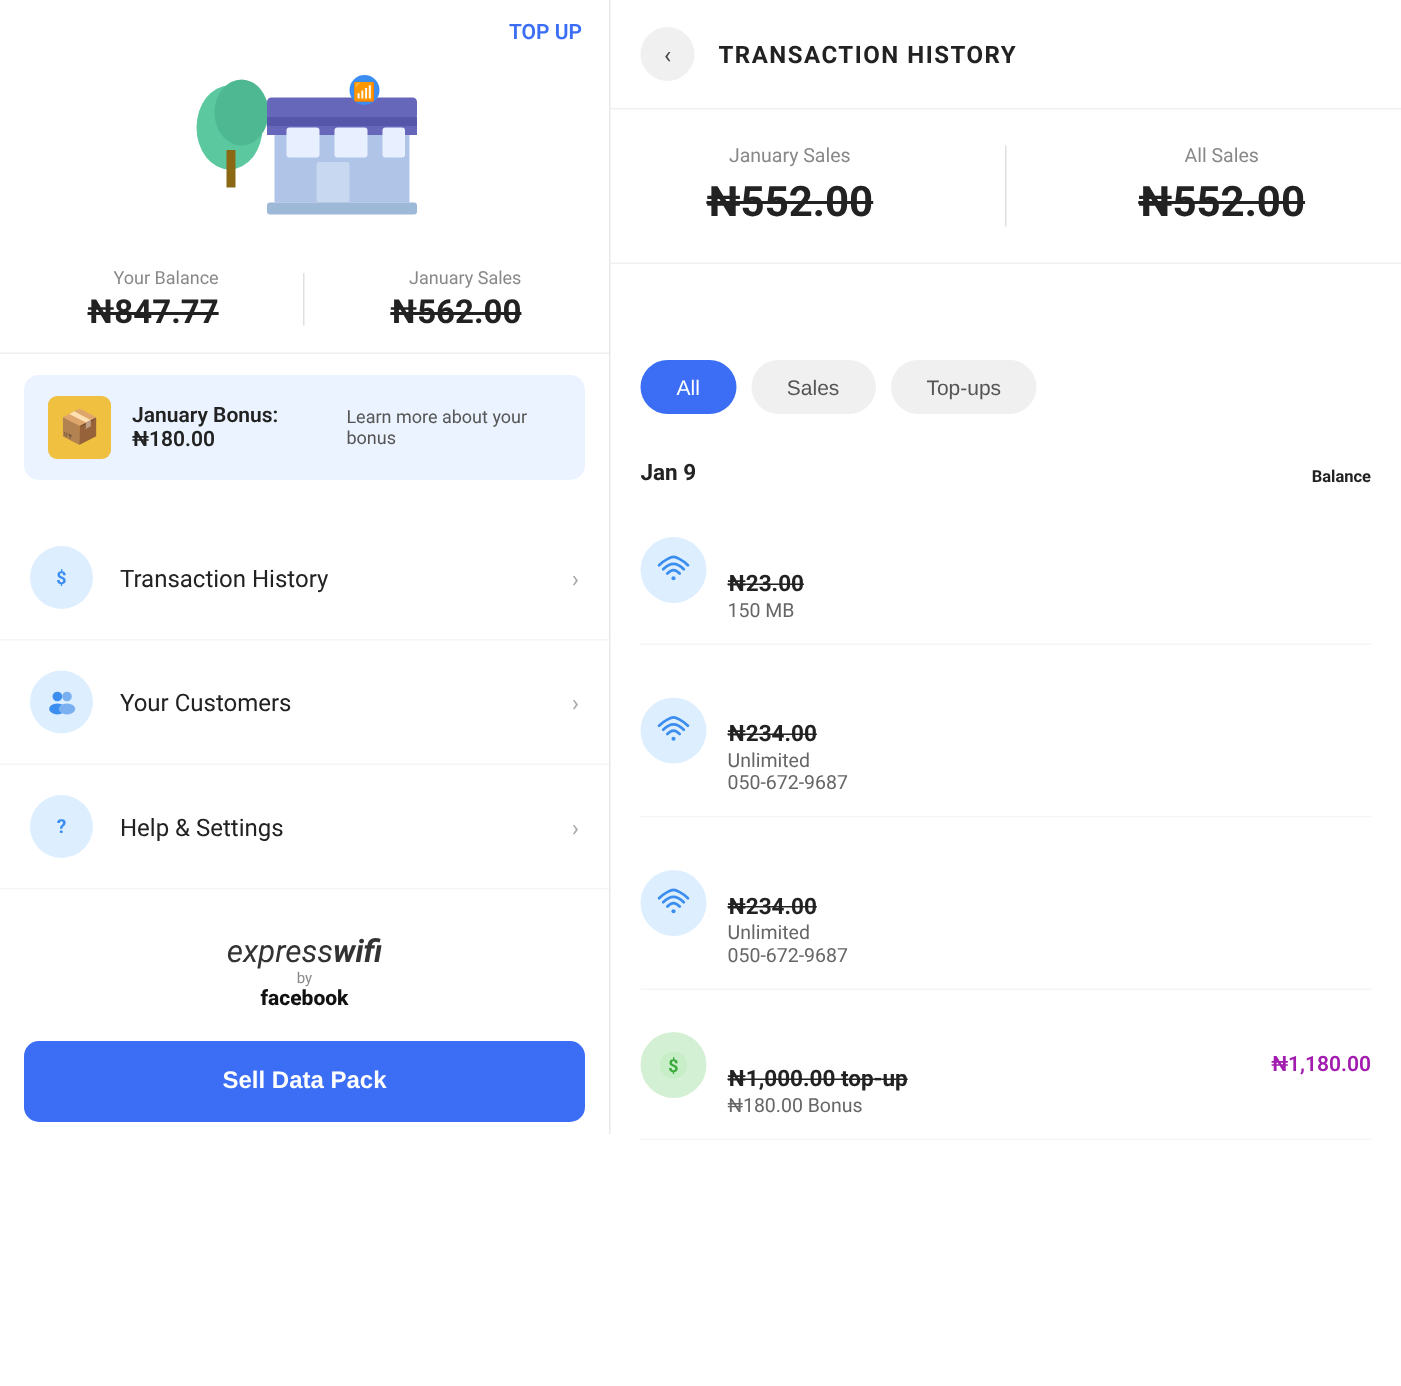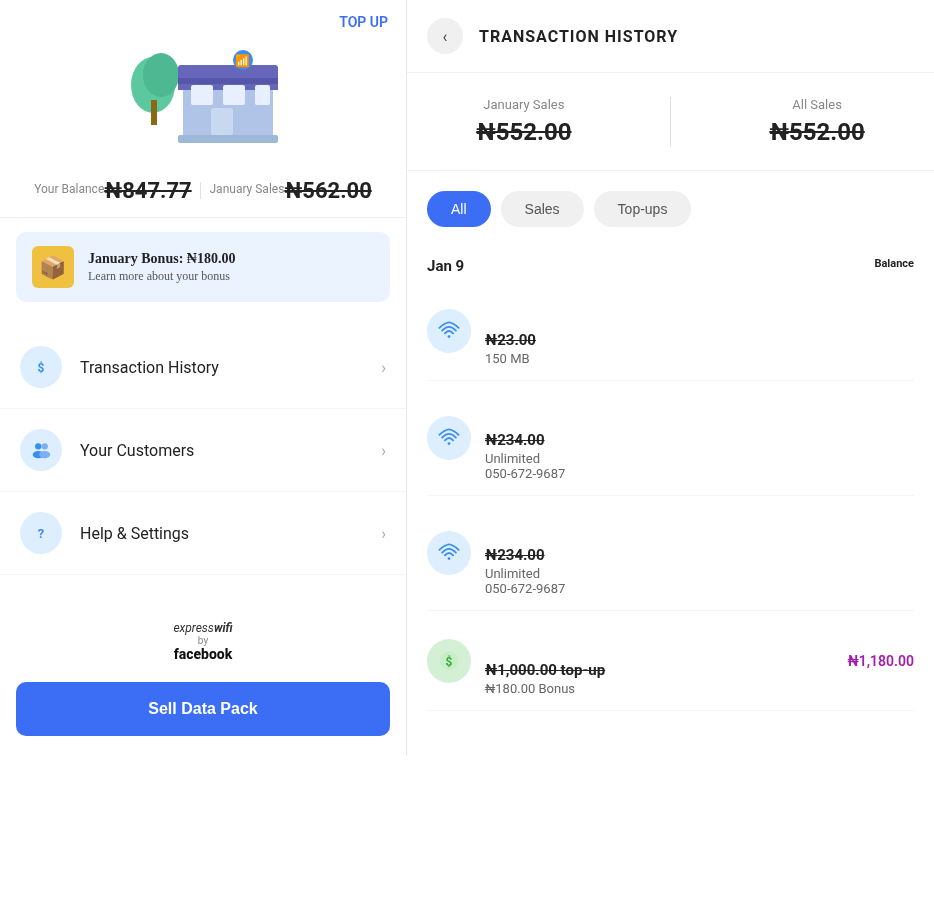--- a/index.html
+++ b/index.html
@@ -48,22 +48,22 @@
     
     .balance-section {
       display: flex;
       justify-content: space-around;
       padding: 10px 30px 14px;
       border-bottom: 1px solid #f0f0f0;
     }
 
     .balance-item {
       display: flex;
-      flex-direction: row;
-      align-items: center;
+      flex-direction: column;
+      align-items: flex-end;
     }
 
     .balance-label {
       font-size: 12px;
       color: #888;
       margin-bottom: 4px;
     }
 
     .balance-value {
       font-size: 22px;
@@ -95,22 +95,21 @@
       border-radius: 6px;
       display: flex;
       align-items: center;
       justify-content: center;
       flex-shrink: 0;
       font-size: 22px;
     }
 
     .bonus-text {
       display: flex;
-      flex-direction: column;
-      font-family: Liberation Serif, serif;
+      flex-direction: row;
     }
 
     .bonus-title {
       font-size: 14px;
       font-weight: 600;
       color: #222;
     }
 
     .bonus-sub {
       font-size: 12px;
@@ -229,21 +228,21 @@
       align-items: center;
     }
 
     .sales-label {
       font-size: 13px;
       color: #888;
       margin-bottom: 6px;
     }
 
     .sales-value {
-      font-size: 24px;
+      font-size: 28px;
       font-weight: 700;
       color: #222;
       text-decoration: line-through;
     }
 
     .sales-divider {
       width: 1px;
       background: #e0e0e0;
     }
 
@@ -253,40 +252,41 @@
       gap: 10px;
     }
 
     .filter-tab {
       padding: 10px 24px;
       border-radius: 50px;
       font-size: 14px;
       font-weight: 500;
       cursor: pointer;
       border: none;
+      margin-top: 44px;
     }
 
     .filter-tab.active {
       background: #3b6ef5;
       color: #fff;
     }
 
     .filter-tab.inactive {
       background: #f0f0f0;
       color: #555;
     }
 
     .transactions-list {
       padding: 10px 20px;
     }
 
     .date-header {
       display: flex;
       justify-content: space-between;
-      align-items: flex-start;
+      align-items: flex-end;
       padding: 10px 0 6px;
     }
 
     .date-label {
       font-size: 15px;
       font-weight: 700;
       color: #222;
     }
 
     .balance-col-label {
@@ -439,21 +439,21 @@
           <text x="12" y="17" text-anchor="middle" font-size="14" fill="#3b8ef0" font-weight="bold">?</text>
         </svg>
       </div>
       <span class="menu-label">Help &amp; Settings</span>
       <span class="menu-chevron">›</span>
     </div>
   </div>
 
   <div class="brand-footer">
     <div style="text-align:center;">
-      <div style="font-size:12px; font-weight:400; color:#333; font-style:italic;">
+      <div style="font-size:21px; font-weight:400; color:#333; font-style:italic;">
         express<span style="font-weight:700;">wifi</span>
       </div>
       <div style="font-size:10px; color:#888;">by</div>
       <div style="font-size:14px; font-weight:800; color:#111;">facebook</div>
     </div>
   </div>
 
   <button class="sell-btn">Sell Data Pack</button>
 
 </div>

